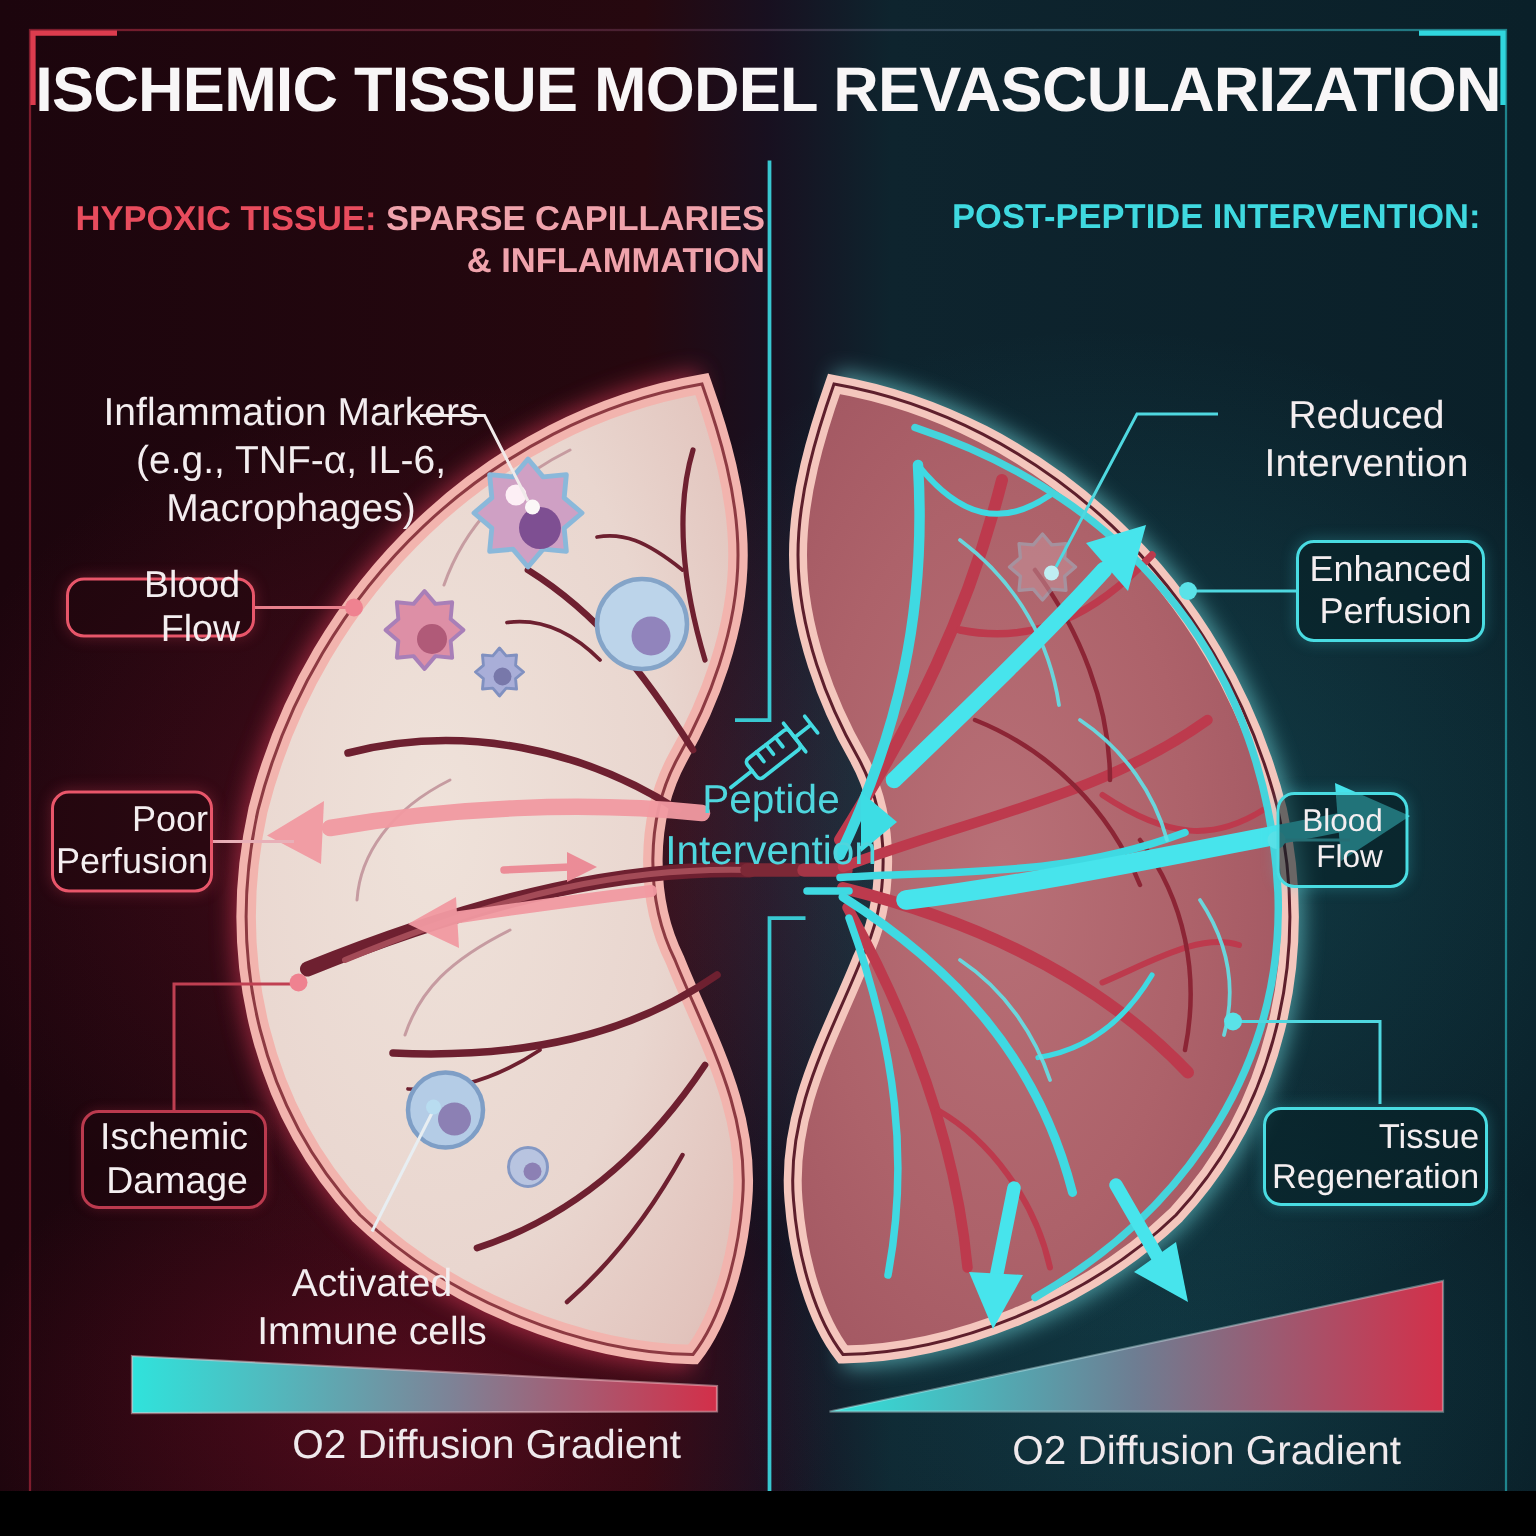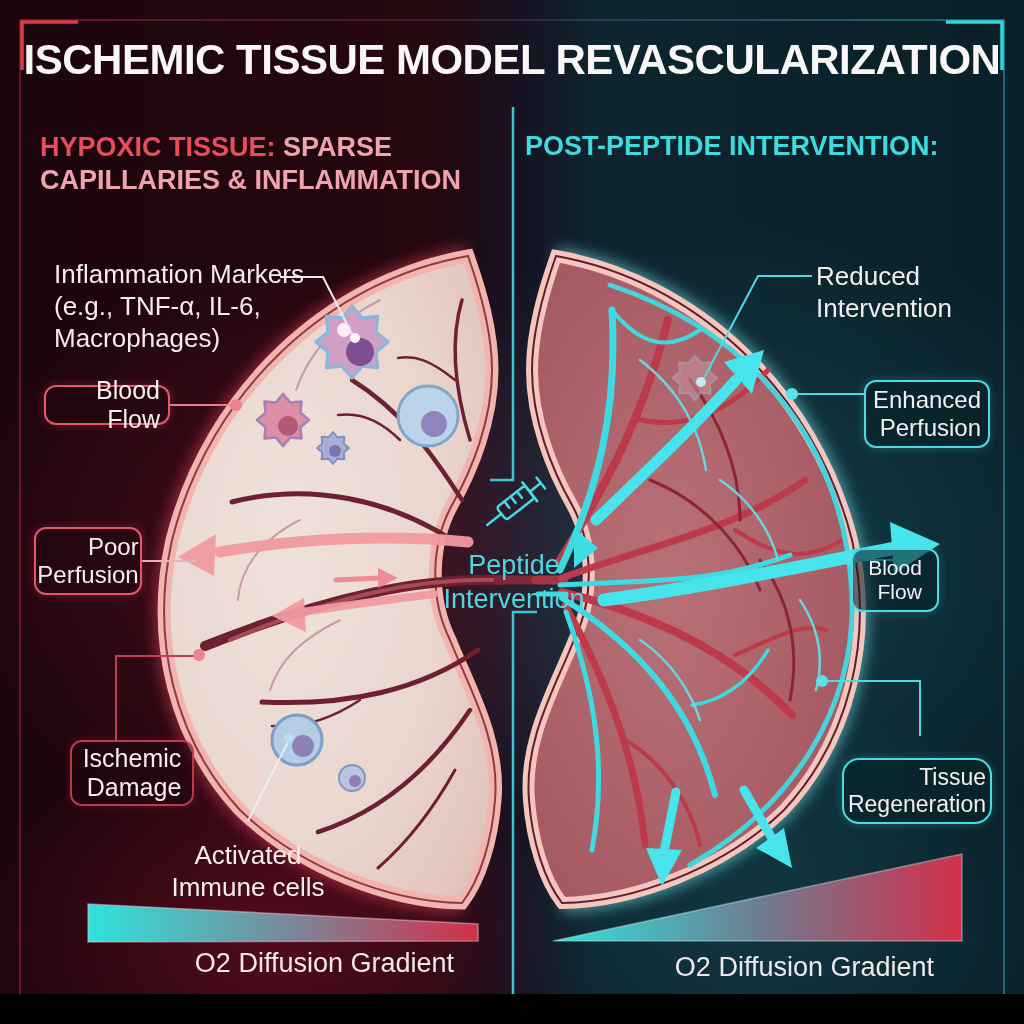--- a/index.html
+++ b/index.html
@@ -8,39 +8,39 @@
     font-family:Liberation Sans, sans-serif;
     background:
       radial-gradient(420px 300px at 26% 94%, rgba(195,22,62,.30), transparent 70%),
       radial-gradient(520px 430px at 30% 56%, rgba(150,25,55,.32), transparent 70%),
       radial-gradient(560px 470px at 72% 56%, rgba(42,165,178,.22), transparent 72%),
       radial-gradient(420px 300px at 76% 92%, rgba(40,170,185,.16), transparent 70%),
       linear-gradient(90deg,#1c050d 0%,#26080f 42%,#181020 50%,#0e242e 58%,#0a2029 100%);
   }
   .stage svg{position:absolute;left:0;top:0;}
   .pre{white-space:pre-line;}
-  .txt{position:absolute;color:#f3edef;}
+  .txt{position:absolute;color:#f3edef;text-align:center;}
   .title{
     left:0;right:0;top:36px;text-align:center;
     font-size:42px;font-weight:700;letter-spacing:-.5px;color:#f8f6f7;
   }
-  .sub{font-size:27px;font-weight:700;text-align:left;line-height:1.22;}
+  .sub{font-size:23px;font-weight:700;text-align:right;line-height:1.22;}
   .sub-left{left:40px;top:131px;width:470px;color:#f0a3ac;}
   .sub-left .em{color:#e84c5d;}
-  .sub-right{left:525px;top:130px;width:474px;color:#a8e6ea;}
+  .sub-right{left:513px;top:130px;width:474px;color:#a8e6ea;}
   .sub-right .em{display:block;color:#3fd9e0;}
   .lbl{font-size:26px;line-height:1.24;}
   .lblbox{
     position:absolute;border:2px solid;border-radius:12px;
     display:flex;align-items:center;justify-content:center;text-align:right;
     color:#f4eef0;line-height:1.16;box-sizing:border-box;padding:4px 8px;
   }
   .boxred{border-color:#e8566a;background:rgba(34,7,15,.55);box-shadow:0 0 10px rgba(228,70,95,.30);}
   .boxred-dark{border-color:#bb3a4e;background:rgba(30,6,13,.55);box-shadow:0 0 8px rgba(190,50,75,.28);}
-  .boxcyan{border-color:#49dce2;background:rgba(7,32,38,.58);box-shadow:0 0 10px rgba(70,215,225,.28);margin-top:20px;}
+  .boxcyan{border-color:#49dce2;background:rgba(7,32,38,.58);box-shadow:0 0 10px rgba(70,215,225,.28);}
   .peptide{color:#4fd6de;font-size:27px;text-align:center;line-height:1.26;}
   .o2{font-size:27px;color:#efe9ec;text-align:right;}
 </style>
 </head>
 <body>
 
 <div class="stage">
 
   <svg width="1024" height="1024" viewBox="0 0 1024 1024">
     <defs>
@@ -232,38 +232,38 @@
 
   <div class="txt lbl pre" style="left:54px;top:258px;width:280px;">Inflammation Markers
 (e.g., TNF-α, IL-6,
 Macrophages)</div>
 
   <div class="lblbox boxred pre" style="left:44px;top:385px;width:126px;height:40px;font-size:25px;">Blood Flow</div>
 
   <div class="lblbox boxred pre" style="left:34px;top:527px;width:108px;height:68px;font-size:24px;">Poor
 Perfusion</div>
 
-  <div class="lblbox boxred-dark pre" style="left:54px;top:740px;width:124px;height:66px;font-size:25px;margin-left:16px;">Ischemic
+  <div class="lblbox boxred-dark pre" style="left:54px;top:740px;width:124px;height:66px;font-size:25px;">Ischemic
 Damage</div>
 
   <div class="txt lbl pre" style="left:140px;top:823px;width:216px;text-align:center;margin-top:16px;">Activated
 Immune cells</div>
 
   <div class="txt o2" style="left:110px;top:948px;width:344px;">O2 Diffusion Gradient</div>
 
-  <div class="txt peptide pre" style="left:424px;top:548px;width:180px;">Peptide
+  <div class="txt peptide pre" style="left:424px;top:516px;width:180px;">Peptide
 Intervention</div>
 
   <div class="txt lbl pre" style="left:816px;top:260px;width:190px;">Reduced
 Intervention</div>
 
   <div class="lblbox boxcyan pre" style="left:864px;top:360px;width:126px;height:68px;font-size:24px;">Enhanced
 Perfusion</div>
 
   <div class="lblbox boxcyan pre" style="left:851px;top:528px;width:88px;height:64px;font-size:21px;">Blood
 Flow</div>
 
-  <div class="lblbox boxcyan pre" style="left:842px;top:738px;width:150px;height:66px;font-size:23px;border-radius:17px;">Tissue
+  <div class="lblbox boxcyan pre" style="left:842px;top:738px;width:150px;height:66px;font-size:23px;">Tissue
 Regeneration</div>
 
   <div class="txt o2" style="left:586px;top:952px;width:348px;">O2 Diffusion Gradient</div>
 
 </div>
 
 </body></html>

